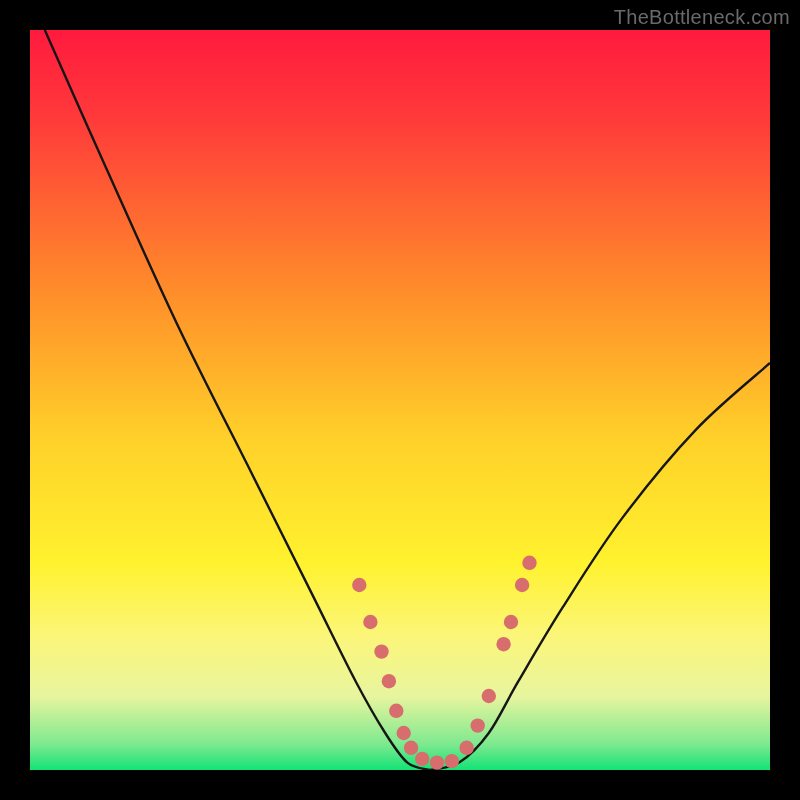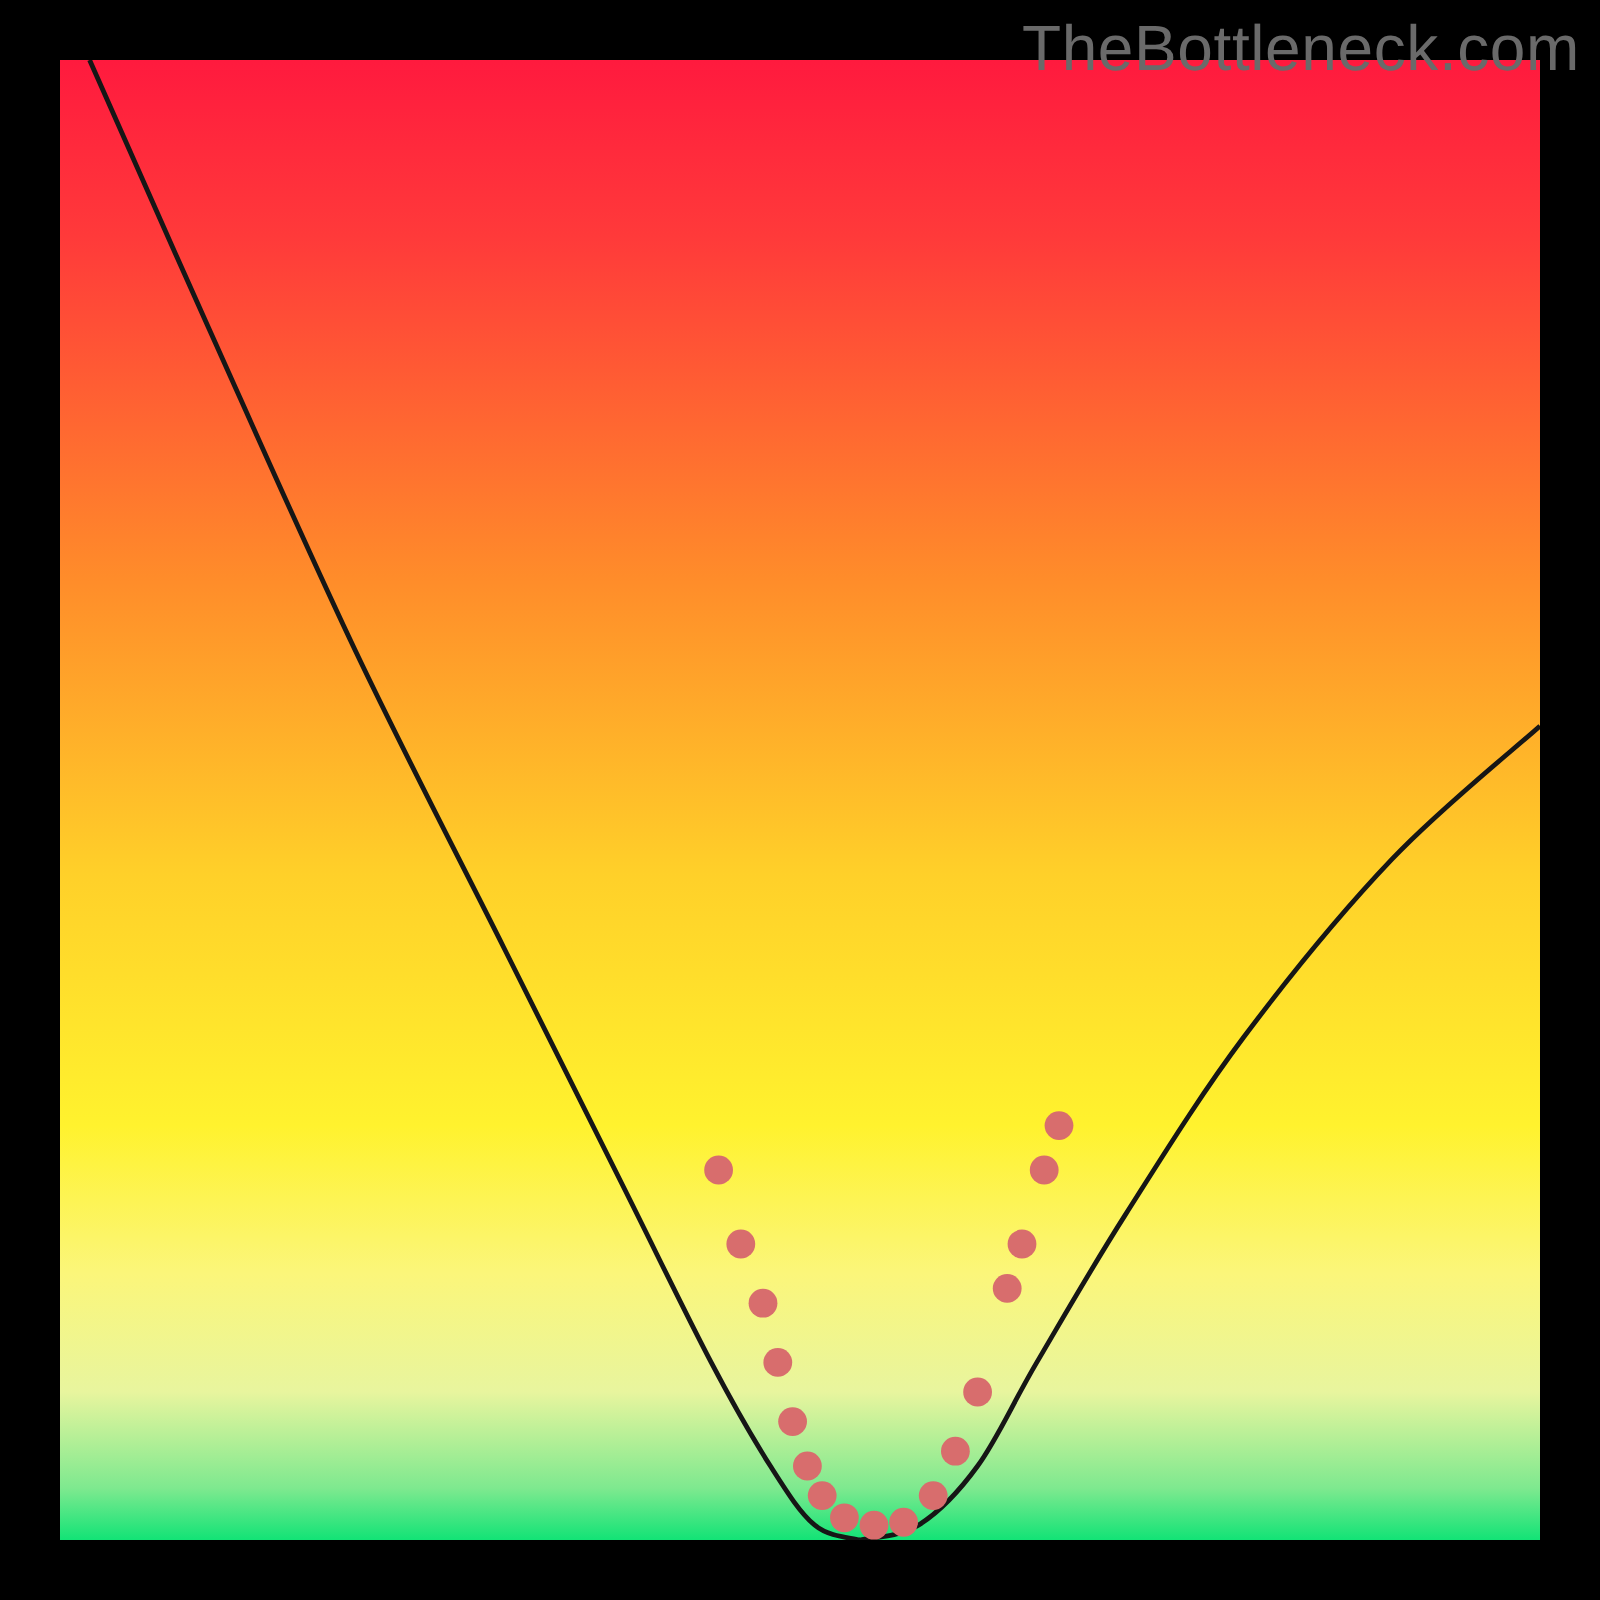--- a/index.html
+++ b/index.html
@@ -24,21 +24,21 @@
     left: 0;
     top: 0;
     width: 100%;
     height: 100%;
   }
   .watermark {
     position: absolute;
     top: 6px;
     right: 10px;
     color: #6a6a6a;
-    font-size: 32px;
+    font-size: 20px;
     font-weight: 400;
     letter-spacing: 0.3px;
     z-index: 20;
     font-family: Arial, sans-serif;
   }
   svg.curve {
     position: absolute;
     left: 0;
     top: 0;
     width: 740px;

